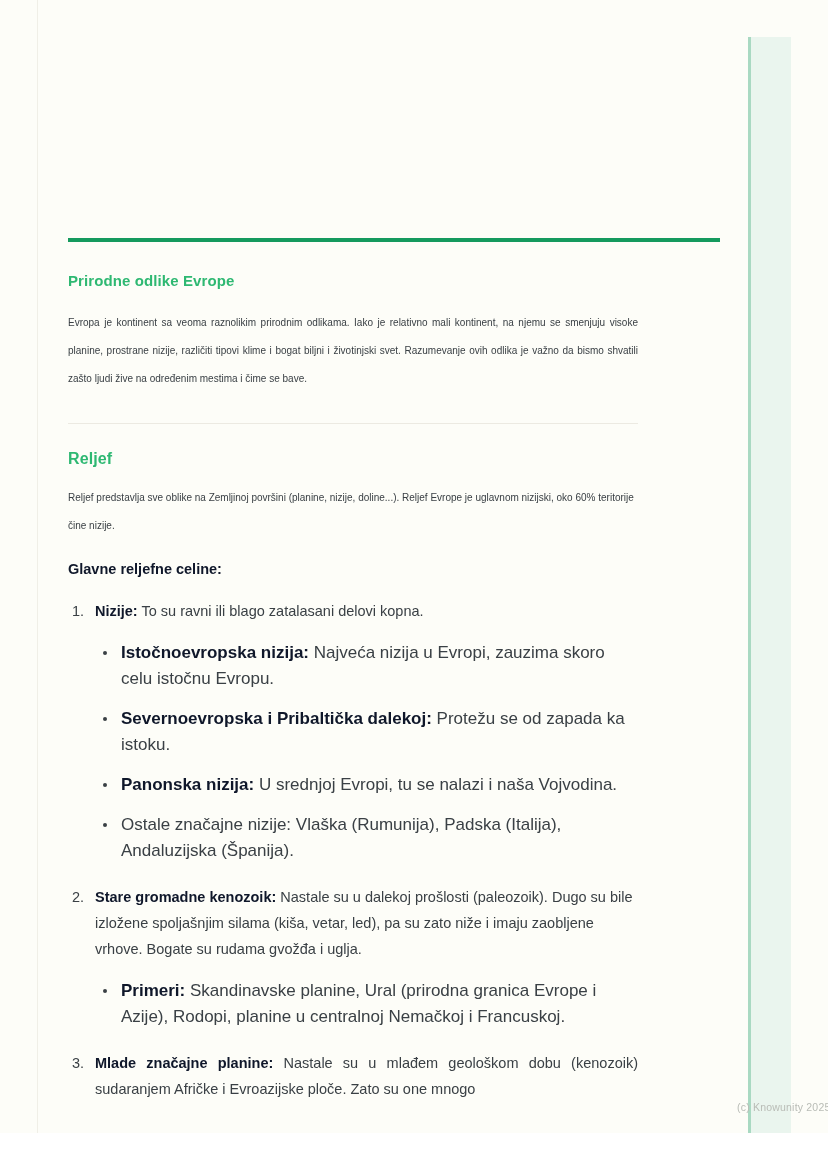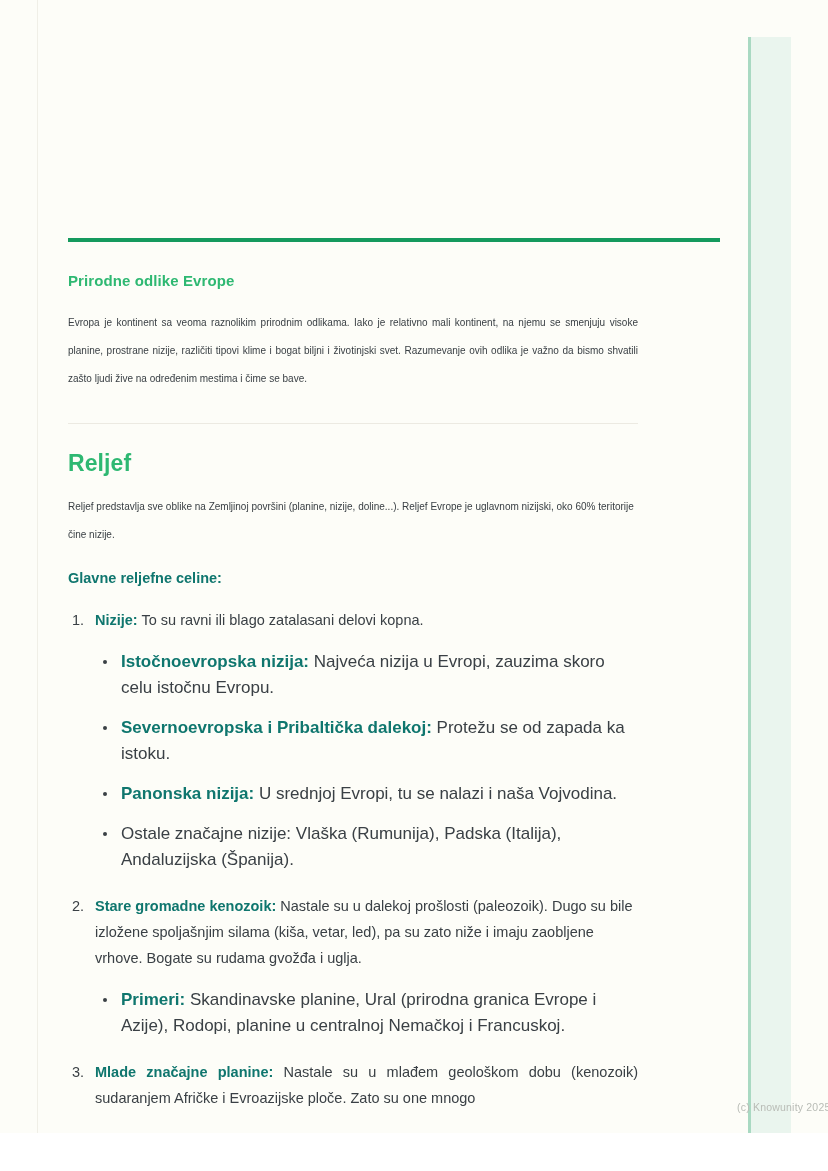--- a/index.html
+++ b/index.html
@@ -75,37 +75,37 @@
     background: #159a5e;
   }
   h2.section-title {
     margin: 0;
     font-size: 15px;
     font-weight: bold;
     color: #2eb872;
     letter-spacing: 0.1px;
   }
   h2.section-title.big {
-    font-size: 23px;
+    font-size: 16px;
   }
   p.body {
     margin: 0;
     font-size: 10px;
     line-height: 28px;
     color: #3a4045;
     text-align: justify;
   }
   p.body.left {
     text-align: left;
   }
   p.lead-in {
     margin: 0;
     font-size: 14.5px;
     line-height: 26px;
-    color: #0f766e;
+    color: #0f172a;
     font-weight: bold;
   }
   .divider {
     width: 570px;
     height: 1px;
     background: #eceae2;
   }
   ol.main-list {
     margin: 0;
     padding: 0;
@@ -153,21 +153,21 @@
     position: absolute;
     left: 8px;
     top: 11px;
     width: 4px;
     height: 4px;
     border-radius: 50%;
     background: #3a4045;
   }
   .b {
     font-weight: bold;
-    color: #0f766e;
+    color: #0f172a;
   }
   .watermark {
     position: absolute;
     left: 694px;
     top: 1101px;
     font-size: 10.5px;
     color: #b9bcb6;
     letter-spacing: 0.2px;
     white-space: nowrap;
     margin-left: 43px;

